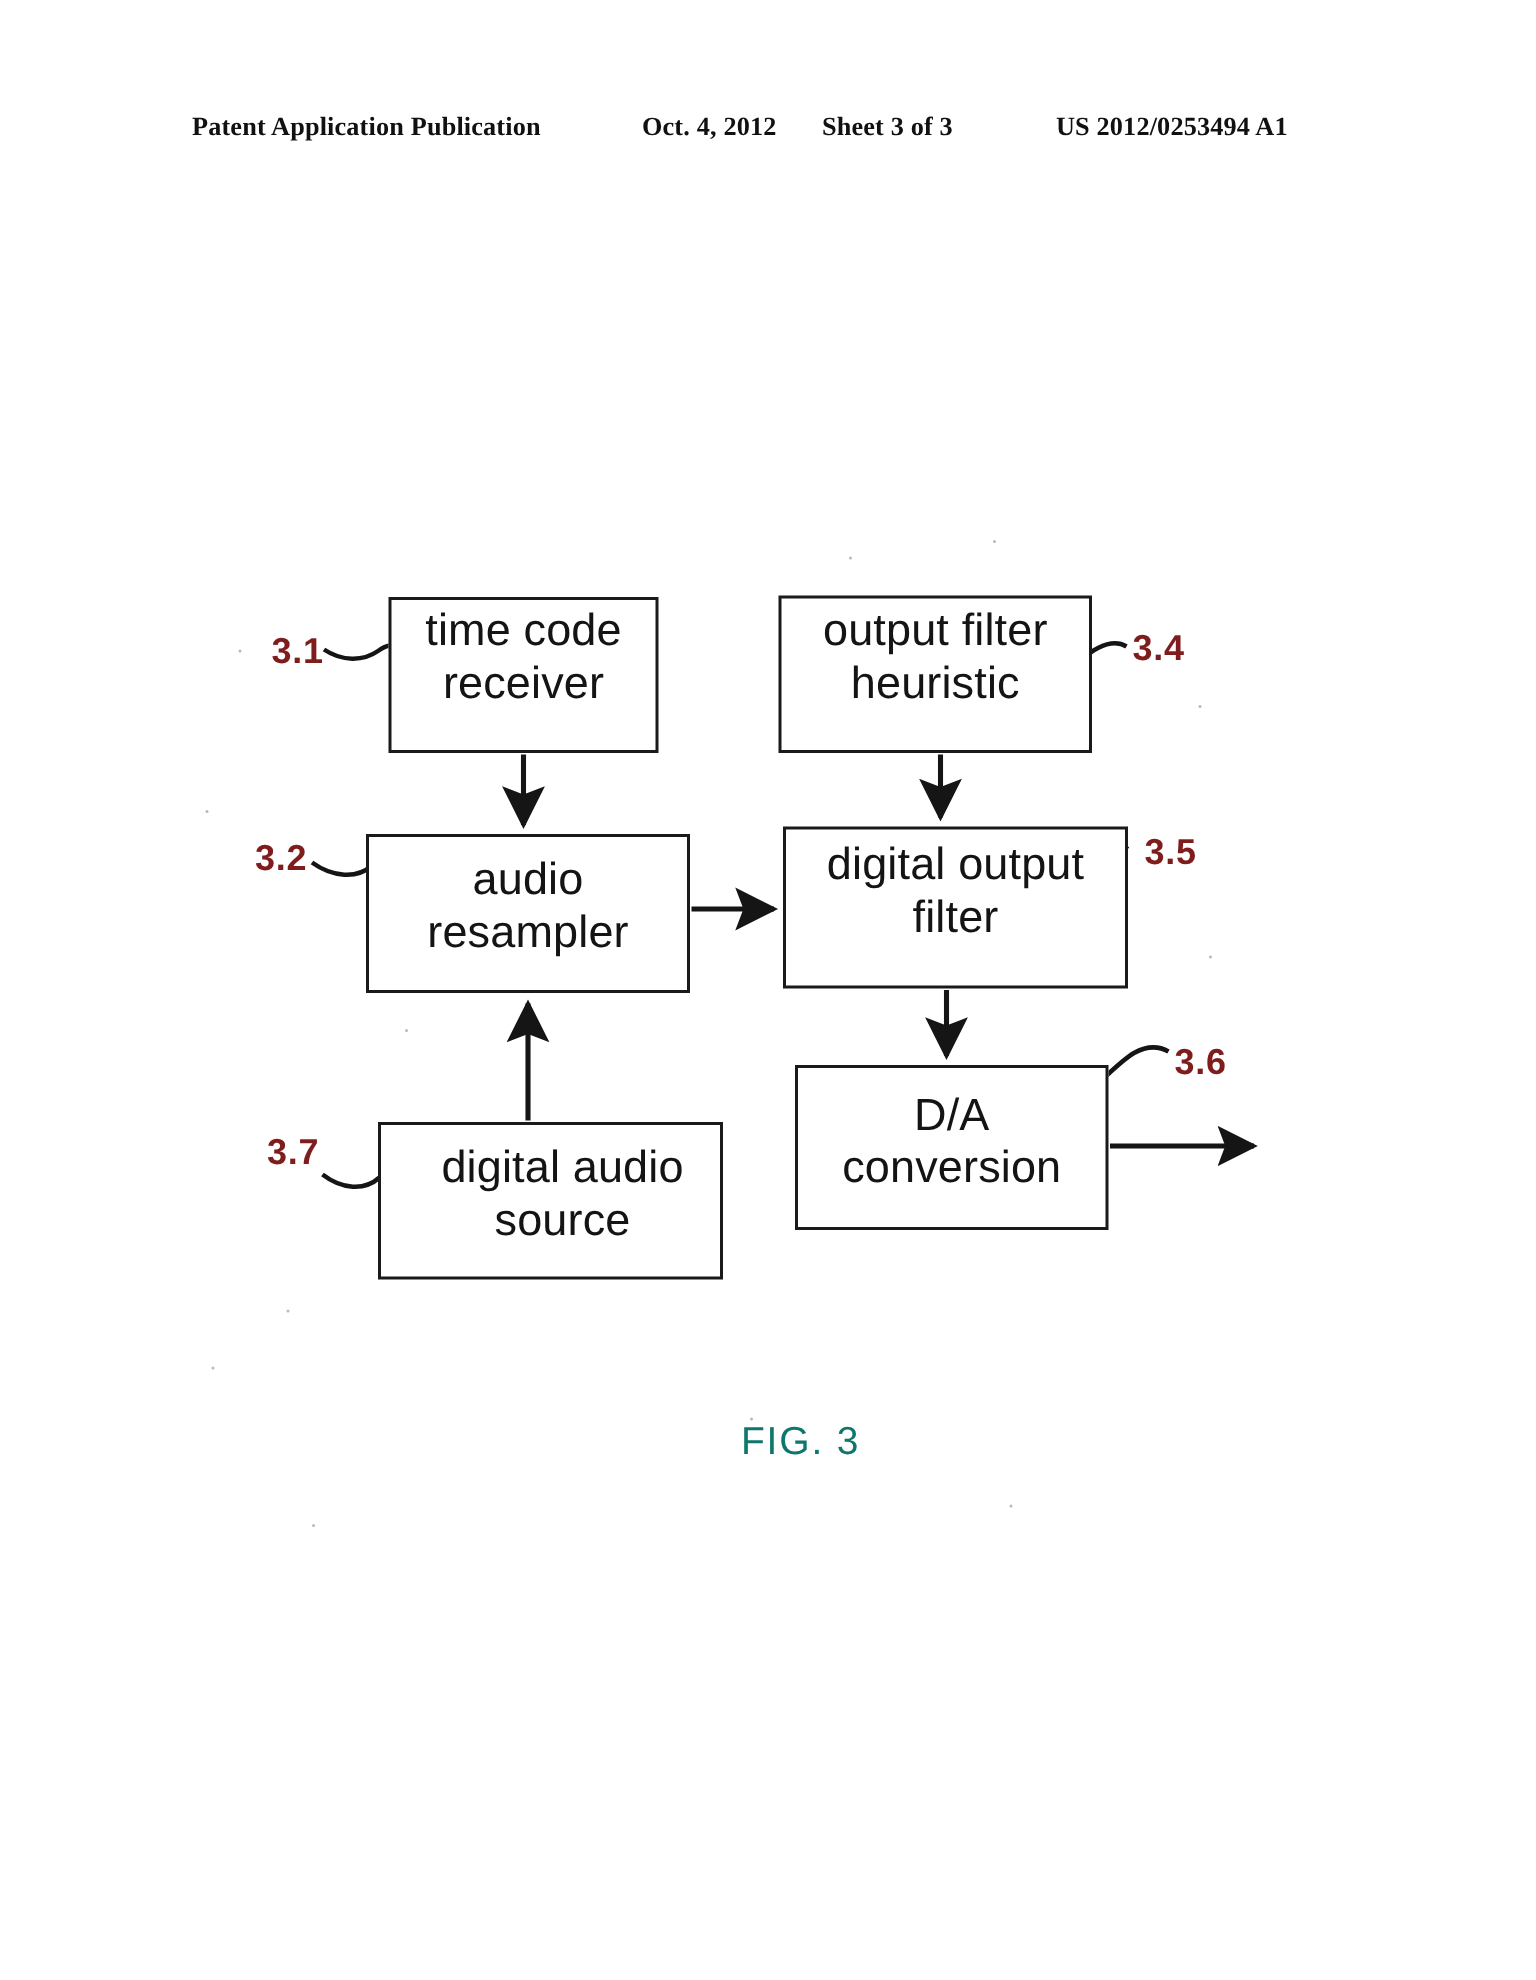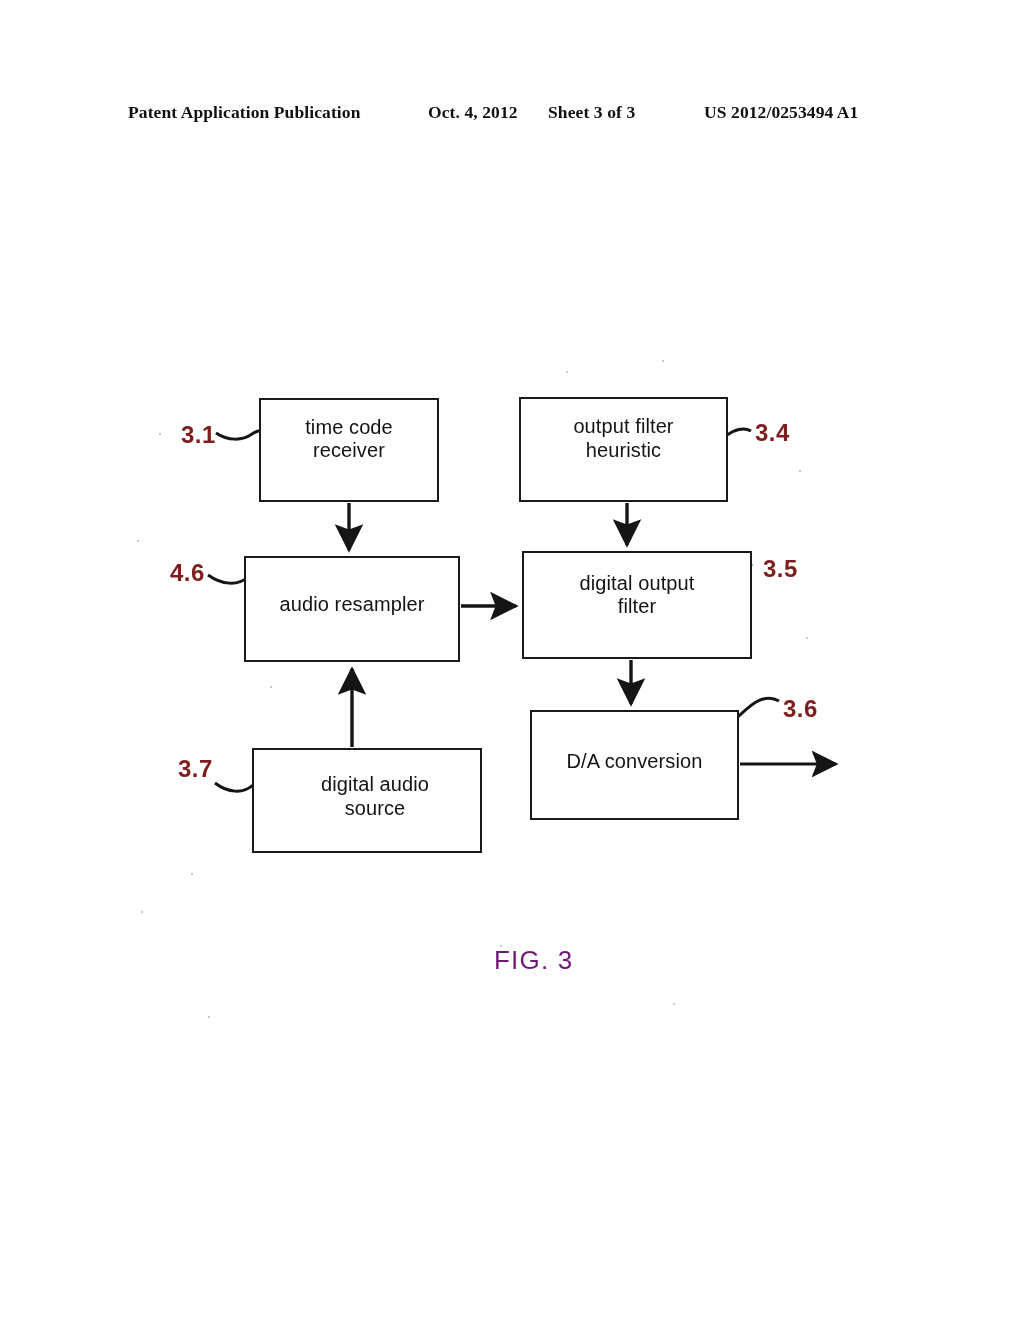--- a/index.html
+++ b/index.html
@@ -13,21 +13,21 @@
     position: relative;
     font-family: "Liberation Sans", sans-serif;
     color: #000000;
     overflow: hidden;
   }
 
   
   #page-header {
     position: absolute;
     left: 0;
-    top: 102px;
+    top: 74px;
     width: 946px;
     height: 30px;
   }
   #page-header .hdr-item {
     position: absolute;
     font-family: "Liberation Serif", serif;
     font-weight: bold;
     font-size: 17.5px;
     letter-spacing: 0.1px;
     white-space: nowrap;
@@ -53,21 +53,21 @@
     border: 2.5px solid #1a1a1a;
     background: #ffffff;
     box-sizing: border-box;
     display: flex;
     align-items: center;
     justify-content: center;
     text-align: center;
   }
   .node .node-label {
     font-family: "Liberation Sans", sans-serif;
-    font-size: 20px;
+    font-size: 30px;
     line-height: 1.16;
     color: #141414;
     letter-spacing: 0.1px;
     padding: 0 6px;
     white-space: pre-line;
   }
 
   
   #node-31 { left: 259px; top: 398px; width: 180px; height: 104px; }
   #node-31 .node-label { transform: translateY(-11px); }
@@ -114,21 +114,21 @@
   }
 
   
   #fig-caption {
     position: absolute;
     left: 494px;
     top: 945px;
     font-family: "Liberation Sans", sans-serif;
     font-size: 26px;
     letter-spacing: 1.2px;
-    color: #701a75;
+    color: #0f766e;
   }
 
   
   .speck {
     position: absolute;
     width: 2px;
     height: 2px;
     background: #b9b9b9;
     border-radius: 50%;
   }
@@ -203,21 +203,21 @@
   <div class="node" id="node-36">
     <span class="node-label">D/A conversion</span>
   </div>
 
   <div class="node" id="node-37">
     <span class="node-label">digital audio
 source</span>
   </div>
 
   <span class="ref-num" id="ref-31">3.1</span>
-  <span class="ref-num" id="ref-32">4.6</span>
+  <span class="ref-num" id="ref-32">3.2</span>
   <span class="ref-num" id="ref-34">3.4</span>
   <span class="ref-num" id="ref-35">3.5</span>
   <span class="ref-num" id="ref-36">3.6</span>
   <span class="ref-num" id="ref-37">3.7</span>
 
   <span id="fig-caption">FIG. 3</span>
 
   <div class="speck" style="left:159px; top:433px;"></div>
   <div class="speck" style="left:137px; top:540px;"></div>
   <div class="speck" style="left:141px; top:911px;"></div>

